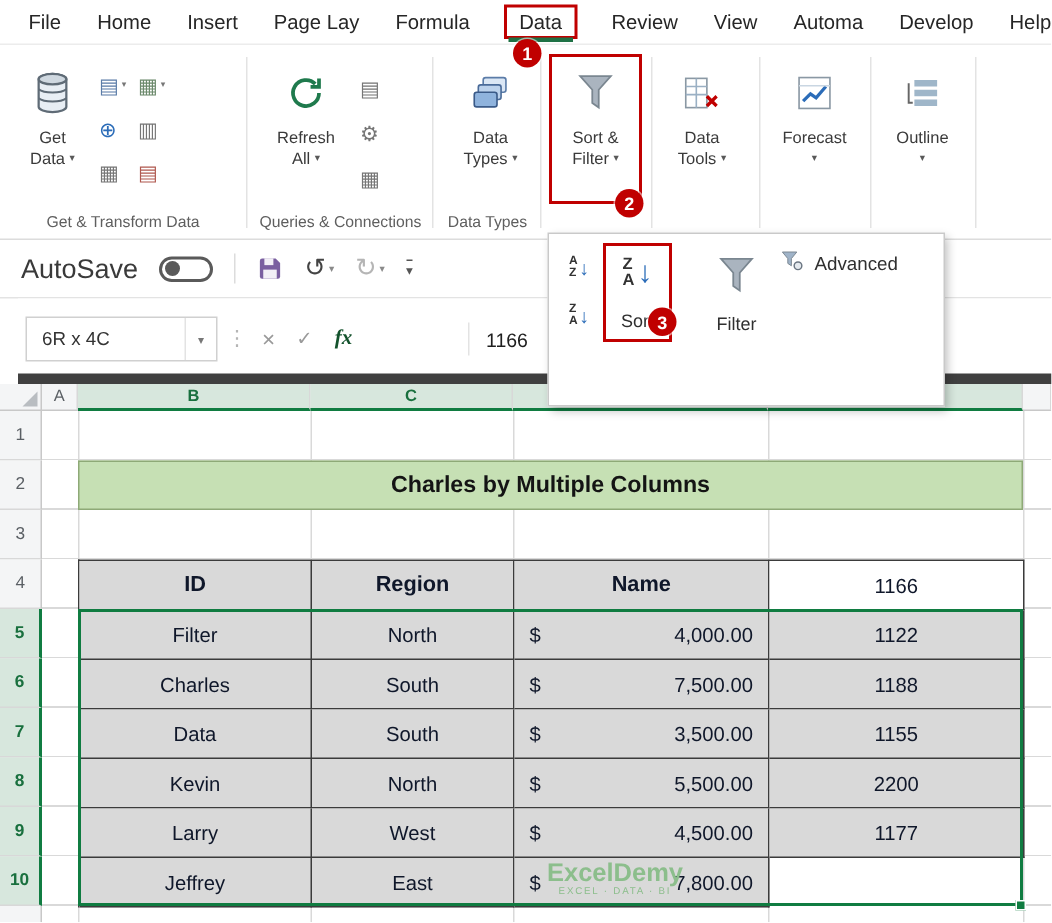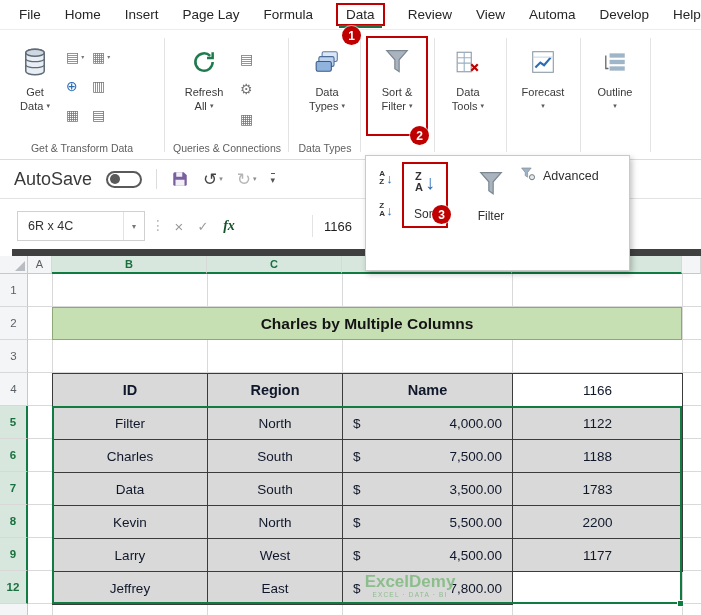--- a/index.html
+++ b/index.html
@@ -324,21 +324,21 @@
 
     <div class="rh" style="top:18px">1</div>
     <div class="rh" style="top:51px">2</div>
     <div class="rh" style="top:84px">3</div>
     <div class="rh" style="top:117px">4</div>
     <div class="rh sel" style="top:150px">5</div>
     <div class="rh sel" style="top:183px">6</div>
     <div class="rh sel" style="top:216px">7</div>
     <div class="rh sel" style="top:249px">8</div>
     <div class="rh sel" style="top:282px">9</div>
-    <div class="rh sel" style="top:315px">12</div>
+    <div class="rh sel" style="top:315px">10</div>
     <div class="rh" style="top:348px;height:11px;border-bottom:none"></div>
 
     <div class="title-cell">Charles by Multiple Columns</div>
 
     <div class="xtable">
       <div class="tcell th">ID</div>
       <div class="tcell th">Region</div>
       <div class="tcell th">Name</div>
 
       <div class="tcell td active">1166</div>
@@ -358,21 +358,21 @@
       </div>
 
       <div class="tcell td">1188</div>
       <div class="tcell td">Data</div>
       <div class="tcell td">South</div>
       <div class="tcell td salescell">
         <span>$</span>
         <span>3,500.00</span>
       </div>
 
-      <div class="tcell td">1783</div>
+      <div class="tcell td">1155</div>
       <div class="tcell td">Kevin</div>
       <div class="tcell td">North</div>
       <div class="tcell td salescell">
         <span>$</span>
         <span>5,500.00</span>
       </div>
 
       <div class="tcell td">2200</div>
       <div class="tcell td">Larry</div>
       <div class="tcell td">West</div>

